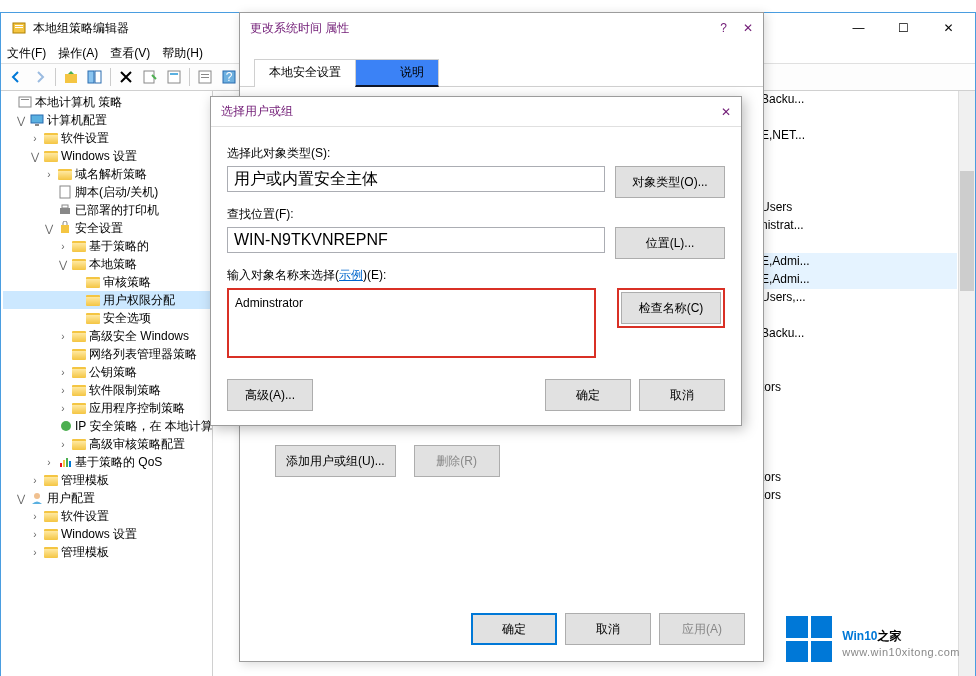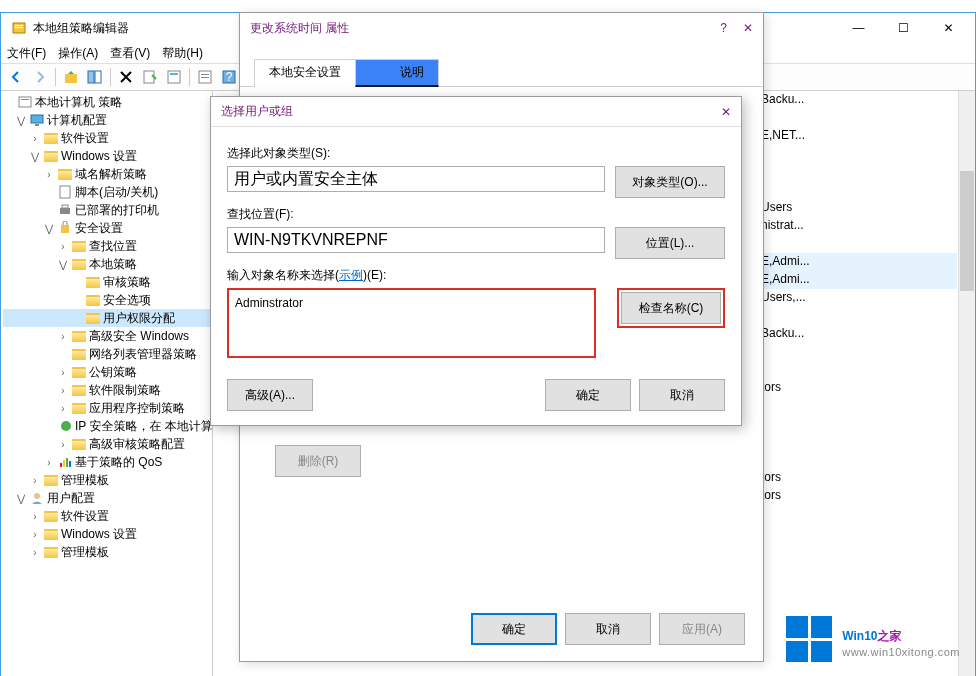--- a/index.html
+++ b/index.html
@@ -242,49 +242,49 @@
               <path d="M5 4 V2 a2 2 0 0 1 4 0 V4" fill="none" stroke="#888"></path>
             </svg>
           </span>
           <span>安全设置</span>
         </div>
       <div class="tree-node" style="padding-left:54px">
           <span class="twisty">›</span>
           <span class="icon">
             <span class="folder-icon"></span>
           </span>
-          <span>查找位置</span>
+          <span>基于策略的</span>
         </div>
       <div class="tree-node" style="padding-left:54px">
           <span class="twisty">⋁</span>
           <span class="icon">
             <span class="folder-icon"></span>
           </span>
           <span>本地策略</span>
         </div>
       <div class="tree-node" style="padding-left:68px">
           <span class="twisty"></span>
           <span class="icon">
             <span class="folder-icon"></span>
           </span>
           <span>审核策略</span>
         </div>
+      <div class="tree-node selected" style="padding-left:68px">
+          <span class="twisty"></span>
+          <span class="icon">
+            <span class="folder-icon"></span>
+          </span>
+          <span>用户权限分配</span>
+        </div>
       <div class="tree-node" style="padding-left:68px">
           <span class="twisty"></span>
           <span class="icon">
             <span class="folder-icon"></span>
           </span>
           <span>安全选项</span>
-        </div>
-      <div class="tree-node selected" style="padding-left:68px">
-          <span class="twisty"></span>
-          <span class="icon">
-            <span class="folder-icon"></span>
-          </span>
-          <span>用户权限分配</span>
         </div>
       <div class="tree-node" style="padding-left:54px">
           <span class="twisty">›</span>
           <span class="icon">
             <span class="folder-icon"></span>
           </span>
           <span>高级安全 Windows</span>
         </div>
       <div class="tree-node" style="padding-left:54px">
           <span class="twisty"></span>
@@ -419,20 +419,21 @@
   <div class="dlg-titlebar">
     <span class="t">更改系统时间 属性</span>
     <span class="q">?</span>
     <span>✕</span>
   </div>
   <div class="dlg-tabs">
     <div class="dlg-tab">本地安全设置</div>
     <div class="dlg-tab inactive">说明</div>
   </div>
   <div class="props-lower-btns">
+    <button class="btn">添加用户或组(U)...</button>
     <button class="btn disabled">删除(R)</button>
   </div>
   <div class="dlg-buttons">
     <button class="btn primary">确定</button>
     <button class="btn">取消</button>
     <button class="btn disabled">应用(A)</button>
   </div>
 </div>
 
 <div class="dlg-select">
@@ -470,16 +471,16 @@
 </div>
 
 <div class="watermark">
   <div class="win-logo">
       <div></div>
       <div></div>
       <div></div>
       <div></div>
     </div>
   <div class="wm-text">
-    <div class="wm-main"><span>Win10</span><span style="color:#a21caf">之家</span></div>
+    <div class="wm-main"><span>Win10</span><span style="color:#000000">之家</span></div>
     <div class="wm-sub">www.win10xitong.com</div>
   </div>
 </div>
 
 </body></html>

